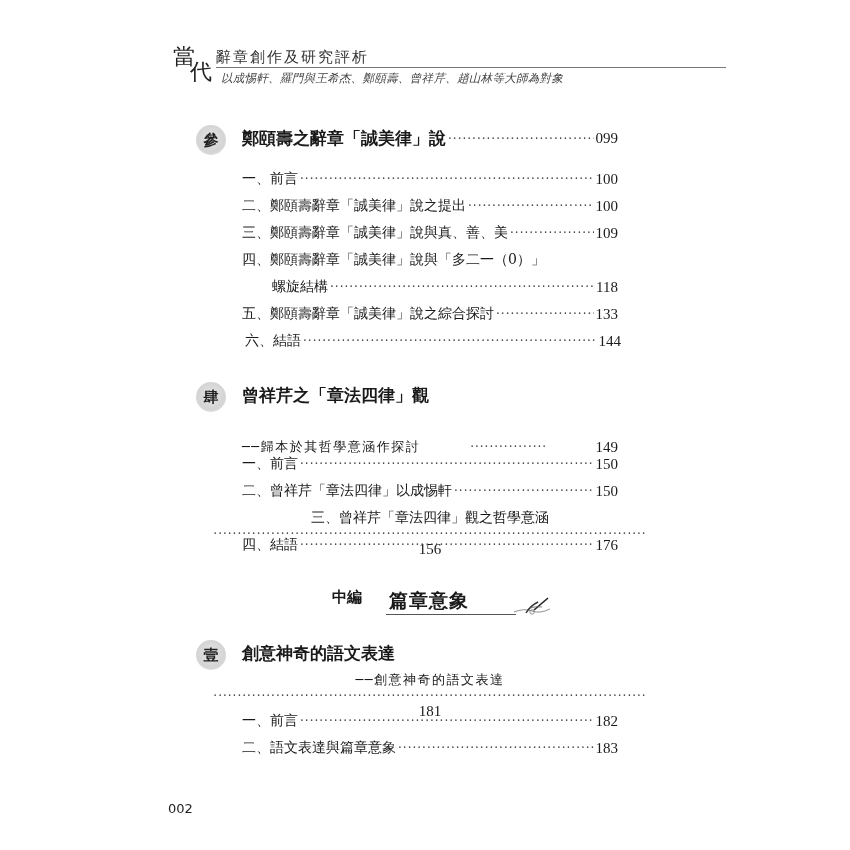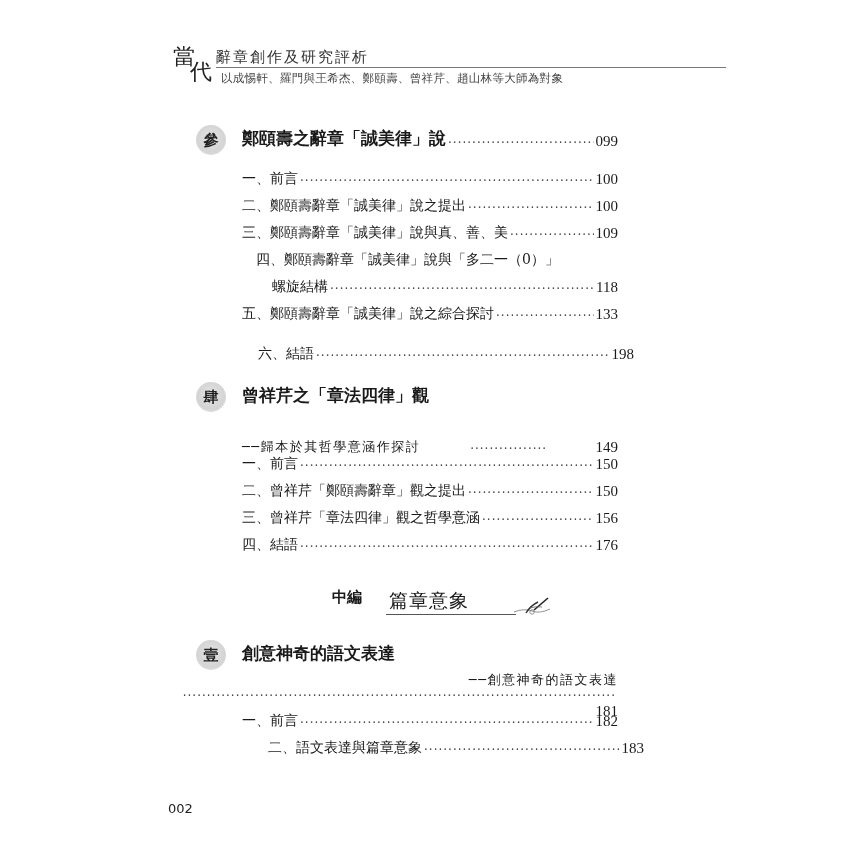--- a/index.html
+++ b/index.html
@@ -2,35 +2,35 @@
 <html><head>
 <meta charset="utf-8">
 <style>
   html, body { margin:0; padding:0; background:#ffffff; }
   body { width:850px; height:850px; position:relative; overflow:hidden; color:#1a1a1a; font-family:"DejaVu Serif", serif; }
   .header { position:absolute; left:170px; top:44px; width:556px; height:50px; }
   .h-big { position:absolute; left:3px; top:2px; font-size:22px; font-family:"DejaVu Serif", serif; line-height:22px; color:#222; }
   .h-big2 { position:absolute; left:20px; top:17px; font-size:22px; line-height:22px; color:#222; }
   .h-title { position:absolute; left:46px; top:4px; font-size:15px; letter-spacing:2px; color:#333; line-height:18px; }
   .h-rule { position:absolute; left:46px; top:23px; width:510px; height:1px; background:#777; }
-  .h-sub { position:absolute; left:51px; top:27px; font-size:11.5px; color:#444; font-family:"DejaVu Sans", sans-serif; letter-spacing:0.3px; }
+  .h-sub { position:absolute; left:51px; top:27px; font-size:11.5px; color:#444; font-family:"DejaVu Sans", sans-serif; letter-spacing:0.3px;font-style:italic; }
   .chapter { position:absolute; left:196px; width:422px; }
   .badge { position:absolute; left:0; top:0; width:30px; height:30px; border-radius:50%;
            background:radial-gradient(circle at 50% 45%, #e6e6e6 0%, #d4d4d4 60%, #e9e9e9 100%);
            font-family:"DejaVu Sans", sans-serif; font-weight:bold; font-size:15px; line-height:30px; text-align:center; color:#222; }
   .ch-title { position:absolute; left:46px; top:2px; font-family:"DejaVu Sans", sans-serif; font-weight:bold; font-size:17px; color:#1a1a1a; white-space:nowrap;text-align:right; }
-  .row { position:absolute; display:flex; align-items:flex-end; font-size:14px; color:#1a1a1a; white-space:nowrap; }
+  .row { position:absolute; display:flex; align-items:center; font-size:14px; color:#1a1a1a; white-space:nowrap; }
   .row .lbl { flex:0 0 auto; }
   .row .dots { flex:1 1 auto; overflow:hidden; margin:0 2px; color:#444; letter-spacing:1px; font-size:12px; }
   .row .dots::after { content:"··························································································"; }
   .row .pg { flex:0 0 auto; font-family:"Liberation Serif", serif; font-size:15px; }
   .subt { font-size:13px; letter-spacing:1.5px; }
   .section { position:absolute; left:332px; top:588px; width:230px; height:30px; }
   .sec-label { position:absolute; left:0; top:0; font-family:"DejaVu Sans", sans-serif; font-weight:bold; font-size:15px; }
-  .sec-title { position:absolute; left:57px; top:0; font-size:19px; font-weight:normal; letter-spacing:1px; }
+  .sec-title { position:absolute; left:57px; top:0; font-size:19px; font-weight:bold; letter-spacing:1px; }
   .sec-rule { position:absolute; left:54px; top:26px; width:130px; height:1px; background:#555; }
   .sec-orn { position:absolute; left:180px; top:6px; width:40px; height:22px; }
   .pagenum { position:absolute; left:168px; top:801px; font-family:"DejaVu Sans", sans-serif; font-size:13px; color:#222; }
 </style>
 </head>
 <body>
 
 <div class="header">
   <span class="h-big">當</span>
   <span class="h-big2">代</span>
@@ -56,60 +56,60 @@
 <div class="row" style="left:242px;top:197px;width:376px;">
   <span class="lbl">二、鄭頤壽辭章「誠美律」說之提出</span>
   <span class="dots"></span>
   <span class="pg">100</span>
 </div>
 <div class="row" style="left:242px;top:224px;width:376px;">
   <span class="lbl">三、鄭頤壽辭章「誠美律」說與真、善、美</span>
   <span class="dots"></span>
   <span class="pg">109</span>
 </div>
-<div class="row" style="left:256px;top:251px;width:376px;">
+<div class="row" style="left:242px;top:251px;width:376px;">
   <span class="lbl">四、鄭頤壽辭章「誠美律」說與「多二一（0）」</span>
 </div>
 <div class="row" style="left:272px;top:278px;width:346px;">
   <span class="lbl">螺旋結構</span>
   <span class="dots"></span>
   <span class="pg">118</span>
 </div>
 <div class="row" style="left:242px;top:305px;width:376px;">
   <span class="lbl">五、鄭頤壽辭章「誠美律」說之綜合探討</span>
   <span class="dots"></span>
   <span class="pg">133</span>
 </div>
-<div class="row" style="left:258px;top:332px;width:376px;margin-top:13px;">
+<div class="row" style="left:245px;top:332px;width:376px;">
   <span class="lbl">六、結語</span>
   <span class="dots"></span>
-  <span class="pg">198</span>
+  <span class="pg">144</span>
 </div>
 
 <div class="chapter" style="top:382px;height:30px;">
   <div class="badge">肆</div>
   <span class="ch-title">曾祥芹之「章法四律」觀</span>
 </div>
 <div class="row" style="left:242px;top:438px;width:376px;gap:48px;">
   <span class="lbl subt">──歸本於其哲學意涵作探討</span>
   <span class="dots"></span>
   <span class="pg">149</span>
 </div>
 
 <div class="row" style="left:242px;top:455px;width:376px;">
   <span class="lbl">一、前言</span>
   <span class="dots"></span>
   <span class="pg">150</span>
 </div>
 <div class="row" style="left:242px;top:482px;width:376px;">
-  <span class="lbl">二、曾祥芹「鄭頤壽辭章」觀之提出</span>
+  <span class="lbl">二、曾祥芹「章法四律」以成惕軒</span>
   <span class="dots"></span>
   <span class="pg">150</span>
 </div>
-<div class="row" style="left:242px;top:509px;width:376px;">
+<div class="row" style="left:242px;top:509px;width:376px;flex-direction:column;">
   <span class="lbl">三、曾祥芹「章法四律」觀之哲學意涵</span>
   <span class="dots"></span>
   <span class="pg">156</span>
 </div>
 <div class="row" style="left:242px;top:536px;width:376px;">
   <span class="lbl">四、結語</span>
   <span class="dots"></span>
   <span class="pg">176</span>
 </div>
 
@@ -134,19 +134,19 @@
   <span class="lbl subt">──創意神奇的語文表達</span>
   <span class="dots"></span>
   <span class="pg">181</span>
 </div>
 
 <div class="row" style="left:242px;top:712px;width:376px;">
   <span class="lbl">一、前言</span>
   <span class="dots"></span>
   <span class="pg">182</span>
 </div>
-<div class="row" style="left:242px;top:739px;width:376px;margin-left:26px;">
+<div class="row" style="left:242px;top:739px;width:376px;">
   <span class="lbl">二、語文表達與篇章意象</span>
   <span class="dots"></span>
   <span class="pg">183</span>
 </div>
 
 <div class="pagenum">002</div>
 
 </body></html>

